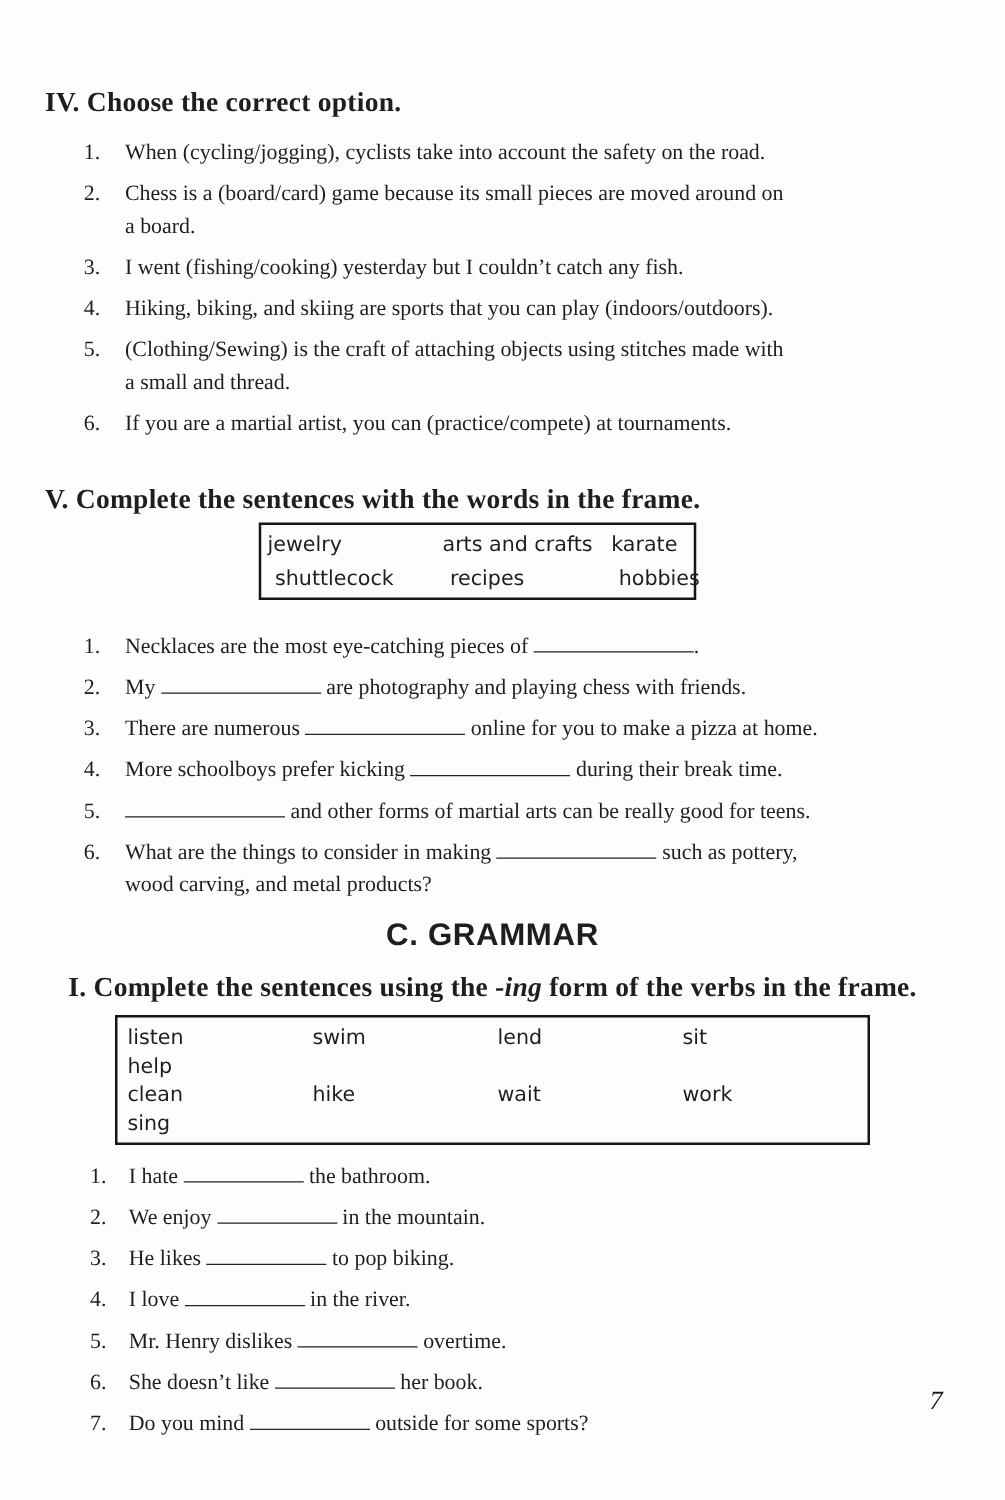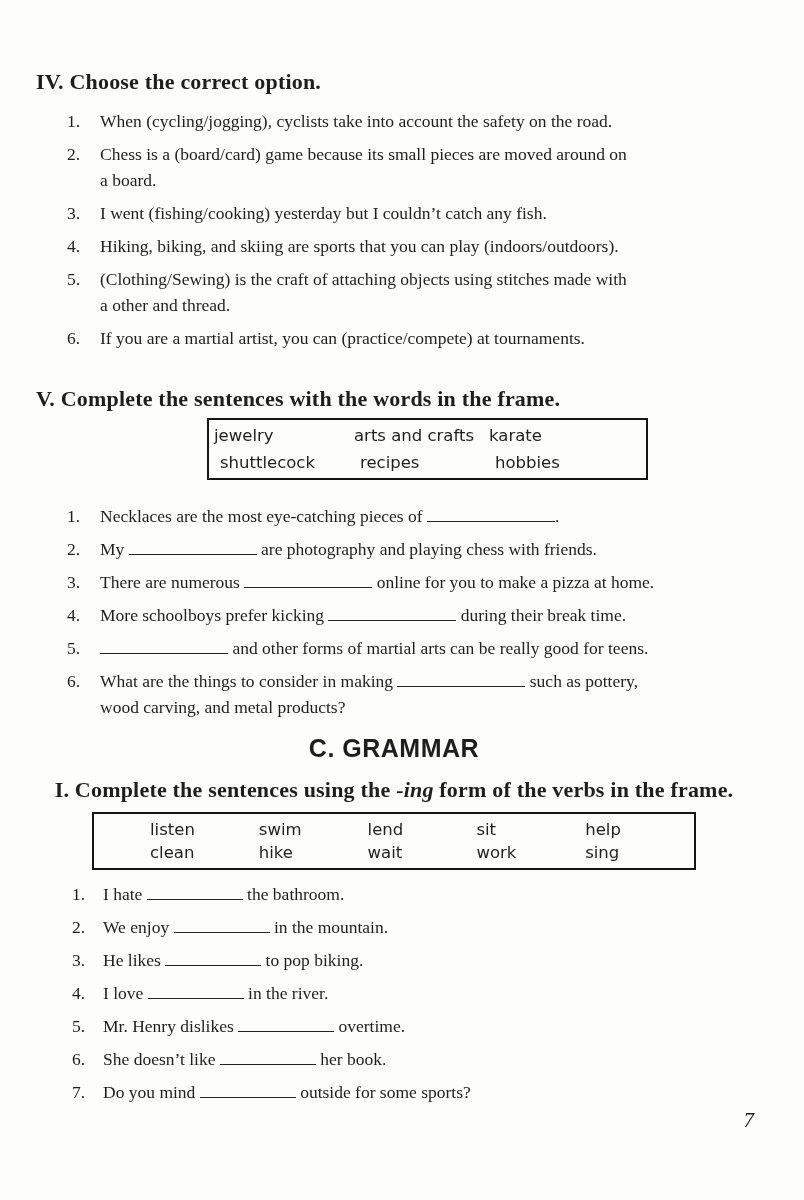--- a/index.html
+++ b/index.html
@@ -50,43 +50,42 @@
   .blank-v { width: 128px; }
   .blank-g { width: 96px; }
 
   .frame {
     box-sizing: border-box;
     border: 2.5px solid #151515;
     font-family: "DejaVu Sans", sans-serif;
     background: #fdfdfc;
   }
   .frame-v {
-    width: 441px;
+    width: 350px;
     margin: 0 0 23px 171px;
     padding: 2px 0 2px 5px;
     font-size: 16.5px;
   }
   .frame-v .frame-row {
     display: grid;
     grid-template-columns: 140px 135px auto;
     line-height: 27px;
   }
   .frame-v .frame-row2 { padding-left: 6px; }
   .frame-g {
     width: 604px;
     margin: 0 0 11px 56px;
     border-width: 2px;
     padding: 4px 0 4px 8px;
     font-size: 16.5px;
   }
   .frame-g .frame-row {
     display: grid;
-    grid-template-columns: repeat(5, 1fr);
+    grid-template-columns: repeat(4, 1fr);
     line-height: 23px;
-    margin-left: 48px;
   }
   .page-number {
     position: absolute;
     top: 1108px;
     right: 50px;
     font-style: italic;
     font-size: 21px;
     color: #1a1a1a;
   }
 </style>
@@ -109,21 +108,21 @@
     <li class="ex-item">
       <span class="num">3.</span>
       <span class="txt"><span>I went (fishing/cooking) yesterday but I couldn’t catch any fish.</span><span class="l2"></span></span>
     </li>
     <li class="ex-item">
       <span class="num">4.</span>
       <span class="txt"><span>Hiking, biking, and skiing are sports that you can play (indoors/outdoors).</span><span class="l2"></span></span>
     </li>
     <li class="ex-item">
       <span class="num">5.</span>
-      <span class="txt"><span>(Clothing/Sewing) is the craft of attaching objects using stitches made with</span><span class="l2">a other and thread.</span></span>
+      <span class="txt"><span>(Clothing/Sewing) is the craft of attaching objects using stitches made with</span><span class="l2">a small and thread.</span></span>
     </li>
     <li class="ex-item">
       <span class="num">6.</span>
       <span class="txt"><span>If you are a martial artist, you can (practice/compete) at tournaments.</span><span class="l2"></span></span>
     </li>
   </ol>
 
   <h2 class="h-serif h-v">V. Complete the sentences with the words in the frame.</h2>
 
   <div class="frame frame-v">

